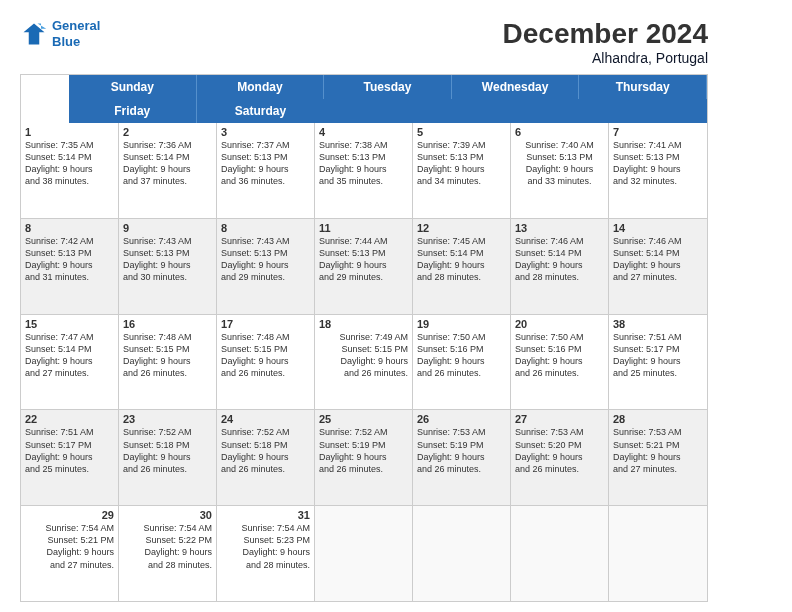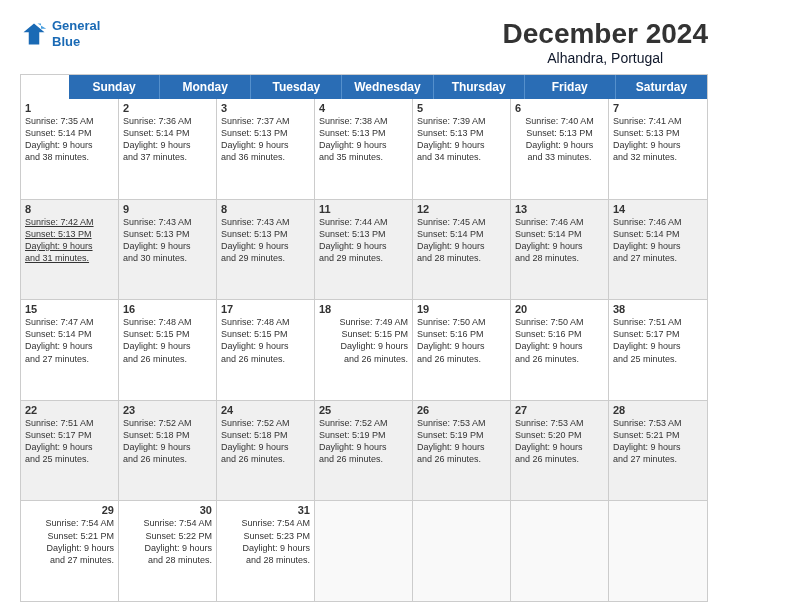--- a/index.html
+++ b/index.html
@@ -35,40 +35,40 @@
       line-height: 1.2;
     }
     .logo-text span {
       color: #1a6ab5;
     }
     .logo-icon {
       width: 28px;
       height: 28px;
     }
     .title-block {
-      text-align: center;
+      text-align: right;
     }
     .month-title {
       font-size: 28px;
       font-weight: bold;
       color: #333;
     }
     .subtitle {
       font-size: 14px;
       color: #0f172a;
     }
     .calendar {
       flex: 1;
       display: flex;
       flex-direction: column;
       border: 1px solid #ccc;
     }
     .cal-header {
       display: grid;
-      grid-template-columns: repeat(7, 1fr);
+      grid-template-columns: repeat(5, 1fr);
       background: #2a6db5;
       margin-left: 48px;
     }
     .cal-header-cell {
       color: #fff;
       font-size: 12px;
       font-weight: bold;
       text-align: center;
       padding: 5px 2px;
       border-right: 1px solid #5590cc;
@@ -189,21 +189,21 @@
             <div class="day-num">7</div>
             <div class="cell-text" style="white-space: pre-line;">Sunrise: 7:41 AM
 Sunset: 5:13 PM
 Daylight: 9 hours
 and 32 minutes.</div>
           </div>
         </div>
         <div class="cal-row">
           <div class="cal-cell shaded">
             <div class="day-num">8</div>
-            <div class="cell-text" style="white-space: pre-line; text-decoration: underline;">Sunrise: 7:42 AM
+            <div class="cell-text" style="white-space: pre-line;">Sunrise: 7:42 AM
 Sunset: 5:13 PM
 Daylight: 9 hours
 and 31 minutes.</div>
           </div>
           <div class="cal-cell shaded">
             <div class="day-num">9</div>
             <div class="cell-text" style="white-space: pre-line;">Sunrise: 7:43 AM
 Sunset: 5:13 PM
 Daylight: 9 hours
 and 30 minutes.</div>

